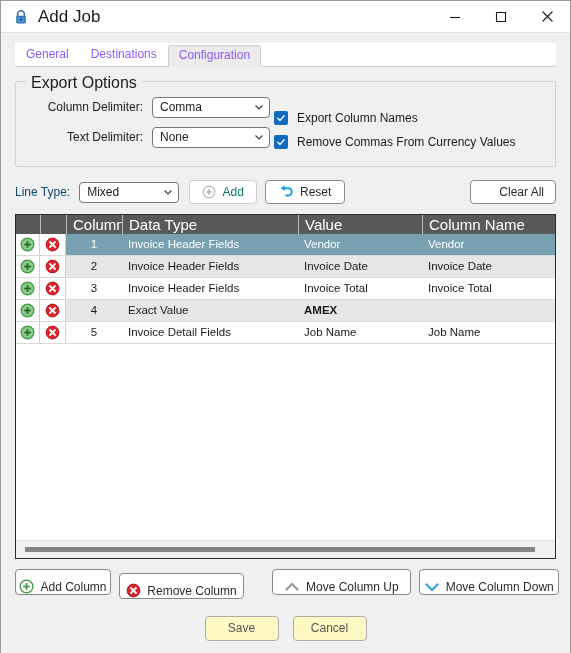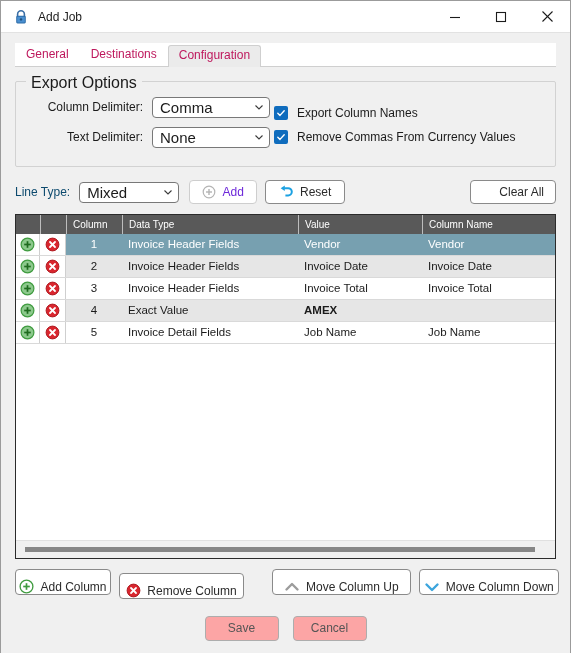--- a/index.html
+++ b/index.html
@@ -39,21 +39,21 @@
   }
   .title-lock {
     width: 16px;
     height: 16px;
     margin-left: 12px;
     margin-right: 9px;
     flex: 0 0 auto;
     display: block;
   }
   .title-text {
-    font-size: 12px;
+    font-size: 17px;
     color: #1b1b1b;
     flex: 1 1 auto;
   }
   .winbtns {
     display: flex;
     height: 31px;
     flex: 0 0 auto;
   }
   .winbtn {
     width: 46px;
@@ -74,21 +74,21 @@
   .tabstrip {
     display: flex;
     align-items: flex-end;
     height: 23px;
     border-bottom: 1px solid #cfcfcf;
     background: #ffffff;
   }
   .tab {
     padding: 4px 11px 5px 11px;
     font-size: 12px;
-    color: #be185d;
+    color: #8b5cf6;
     line-height: 13px;
     background: transparent;
     border-radius: 3px 3px 0 0;
     white-space: nowrap;
   }
   .tab.active {
     background: #ebebeb;
     border: 1px solid #cfcfcf;
     border-bottom: none;
     padding: 3px 10px 5px 10px;
@@ -121,21 +121,21 @@
     position: absolute;
     top: -8px;
     left: 10px;
     background: #f0f0f0;
     padding: 0 5px;
     font-size: 16px;
     color: #1b1b1b;
   }
   .export-row {
     display: flex;
-    align-items: center;
+    align-items: flex-end;
   }
   .delim-col {
     width: 244px;
     flex: 0 0 auto;
   }
   .delim-line {
     display: flex;
     align-items: center;
     height: 26px;
     margin-bottom: 4px;
@@ -153,21 +153,21 @@
     background: #ffffff;
     border: 1px solid #787878;
     border-radius: 4px;
     display: flex;
     align-items: center;
     padding: 0 4px 0 7px;
     box-sizing: border-box;
   }
   .combo-value {
     flex: 1 1 auto;
-    font-size: 15px;
+    font-size: 12px;
     color: #1b1b1b;
     white-space: nowrap;
     overflow: hidden;
   }
   .combo-chev { flex: 0 0 auto; display: block; }
 
   .checks-col {
     flex: 1 1 auto;
     padding-top: 2px;
   }
@@ -218,21 +218,21 @@
     align-items: center;
     justify-content: center;
     padding: 0 11px;
     font-size: 12px;
     color: #2b2b2b;
     white-space: nowrap;
     box-sizing: border-box;
   }
   .btn.disabled {
     border-color: #cecece;
-    color: #6d28d9;
+    color: #0f766e;
   }
   .btn .bi {
     margin-right: 6px;
     display: flex;
     align-items: center;
     flex: 0 0 auto;
   }
   .btn-add { width: 68px; margin-right: 8px; }
   .btn-reset { width: 80px; }
   .tb-spacer { flex: 1 1 auto; }
@@ -250,21 +250,21 @@
     overflow: hidden;
   }
   .grid-head {
     display: flex;
     height: 19px;
     background: #595959;
     flex: 0 0 auto;
     align-items: center;
   }
   .gh {
-    font-size: 10px;
+    font-size: 15px;
     color: #ffffff;
     box-sizing: border-box;
     height: 19px;
     line-height: 19px;
     padding-left: 6px;
     overflow: hidden;
     white-space: nowrap;
     border-left: 1px solid #bdbdbd;
   }
   .gh.nosep { border-left: none; }
@@ -357,21 +357,21 @@
     justify-content: center;
     background: #f0f0f0;
   }
   .btn-footer {
     width: 74px;
     height: 25px;
     margin: 0 7px;
     border-radius: 4px;
     border: 1px solid #adadad;
     color: #555555;
-    background: #fca5a5;
+    background: #fef9c3;
     text-align: right;
   }
 </style>
 </head>
 <body>
 
 <div class="window">
 
   <div class="titlebar">
     <svg class="title-lock" viewBox="0 0 16 16">

